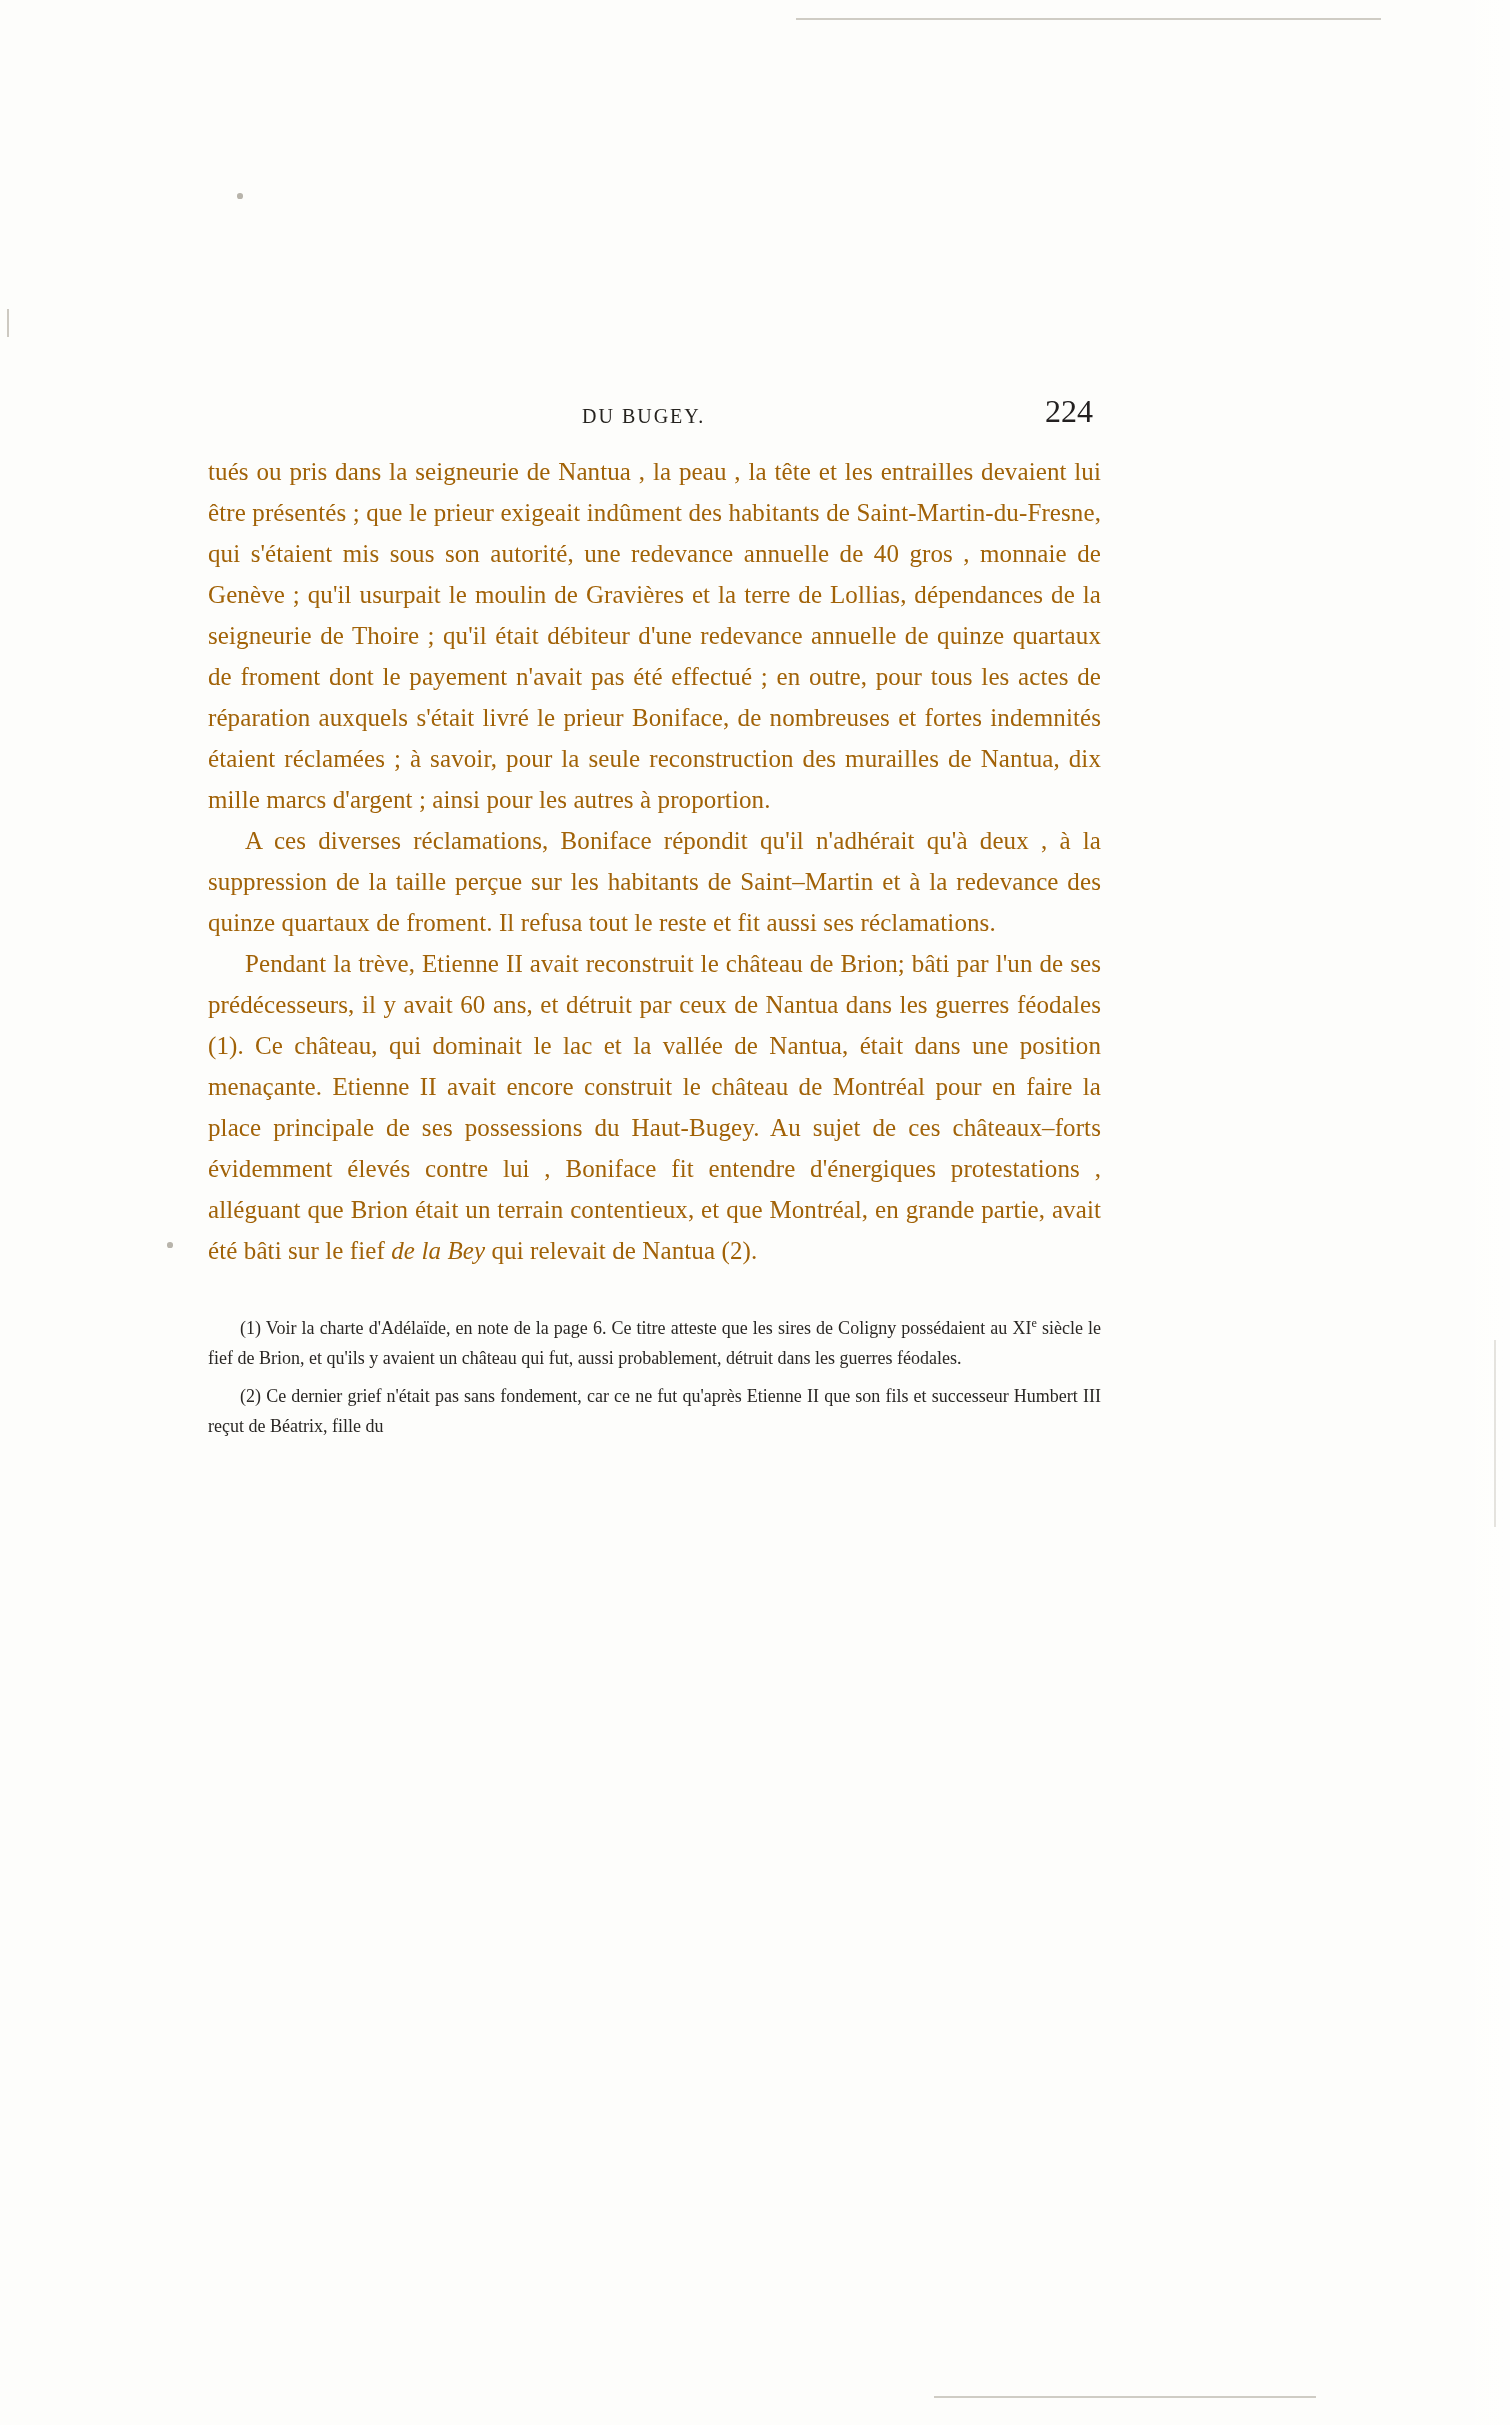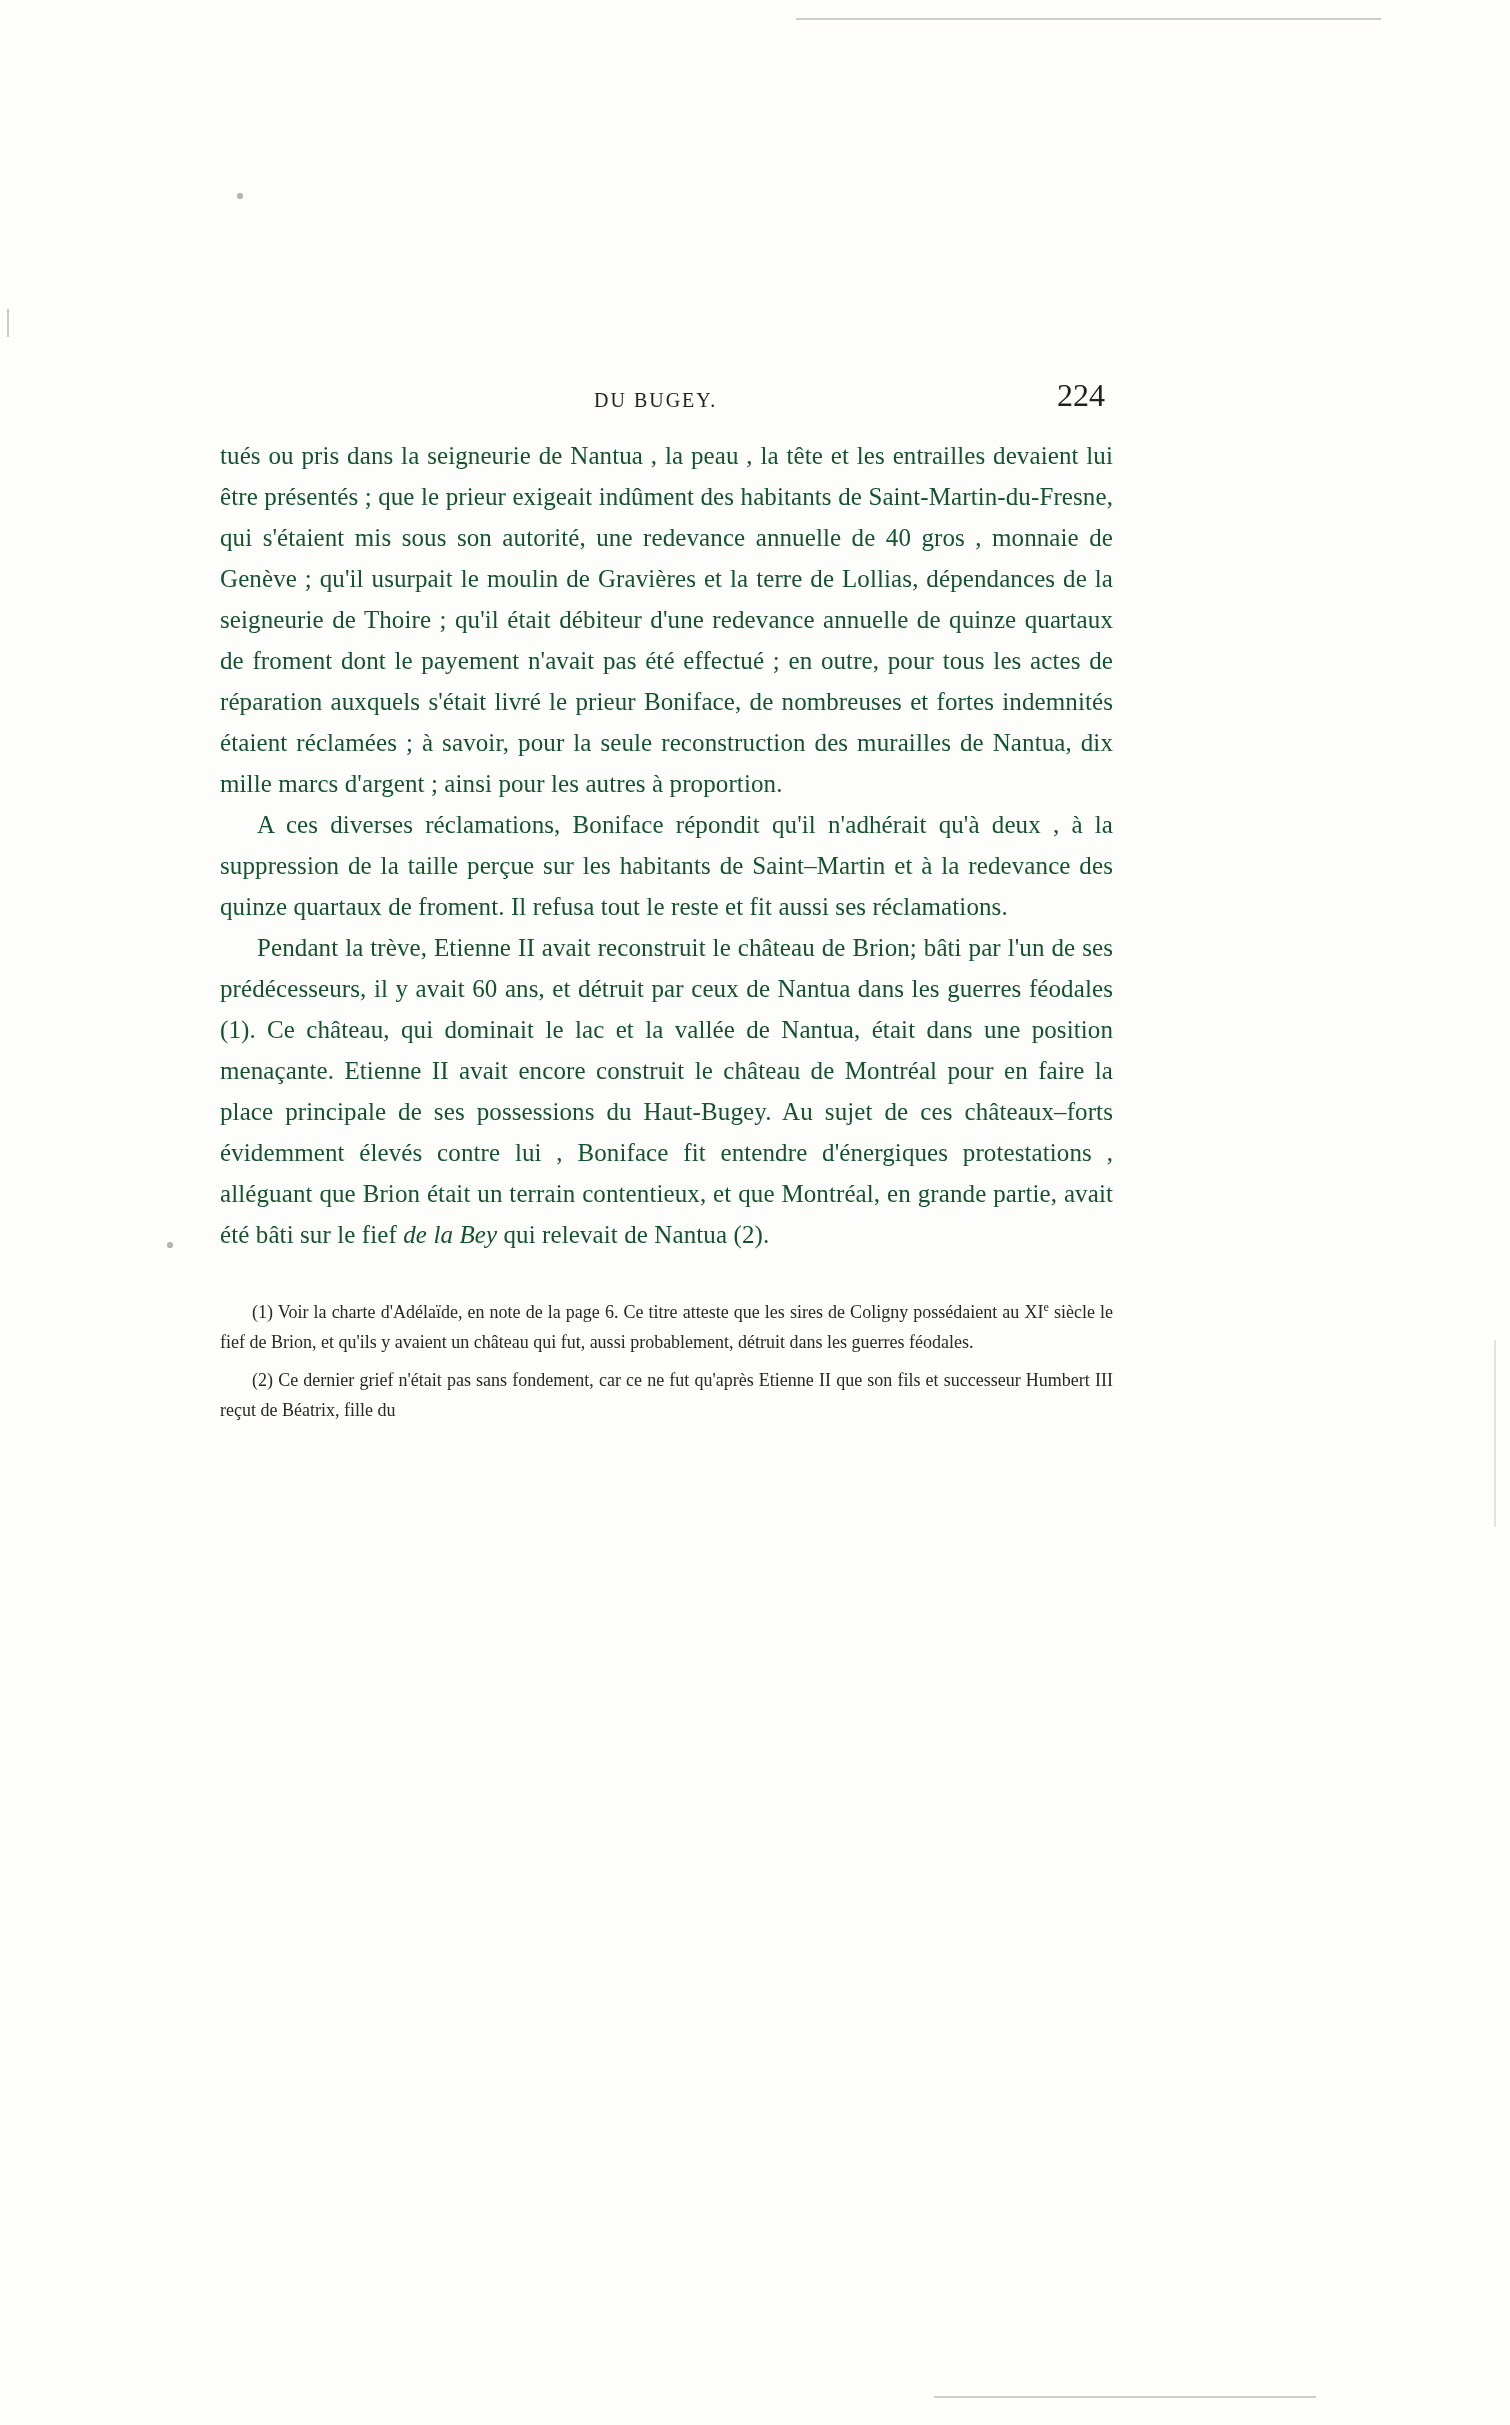--- a/index.html
+++ b/index.html
@@ -25,23 +25,22 @@
   .mark-top-rule { left: 796px; top: 18px; width: 585px; height: 1.6px; background: #cfccc4; }
   .mark-left-tick { left: 6.5px; top: 309px; width: 2.4px; height: 28px; background: #cdc9c1; }
   .mark-dot-1 { left: 237px; top: 193px; width: 5.7px; height: 5.7px; border-radius: 50%; background: #b8b4ab; }
   .mark-dot-2 { left: 167px; top: 1242px; width: 5.7px; height: 5.7px; border-radius: 50%; background: #b8b4ab; }
   .mark-bottom-rule { left: 934px; top: 2396px; width: 382px; height: 1.6px; background: #cfccc4; }
   .mark-right-edge { left: 1494px; top: 1340px; width: 2.4px; height: 187px; background: #d2cfc7; }
 
   .content {
     position: absolute;
     left: 208px;
-    top: 382px;
+    top: 398px;
     width: 893px;
-    margin-left: 12px;
   }
 
   .header-row {
     position: relative;
     height: 45px;
     margin-bottom: 8px;
   }
   .running-head {
     position: absolute;
     left: 374px;
@@ -59,21 +58,21 @@
     font-size: 32px;
     color: #232020;
     font-family: "Liberation Serif", serif;
   }
 
   p.body {
     margin: 0;
     font-size: 25px;
     line-height: 41px;
     text-align: justify;
-    color: #14532d;
+    color: #a16207;
     letter-spacing: 0.1px;
   }
   p.body.indent {
     text-indent: 37px;
   }
   p.body + p.body {
     margin-top: 0;
   }
 
   .footnotes {

